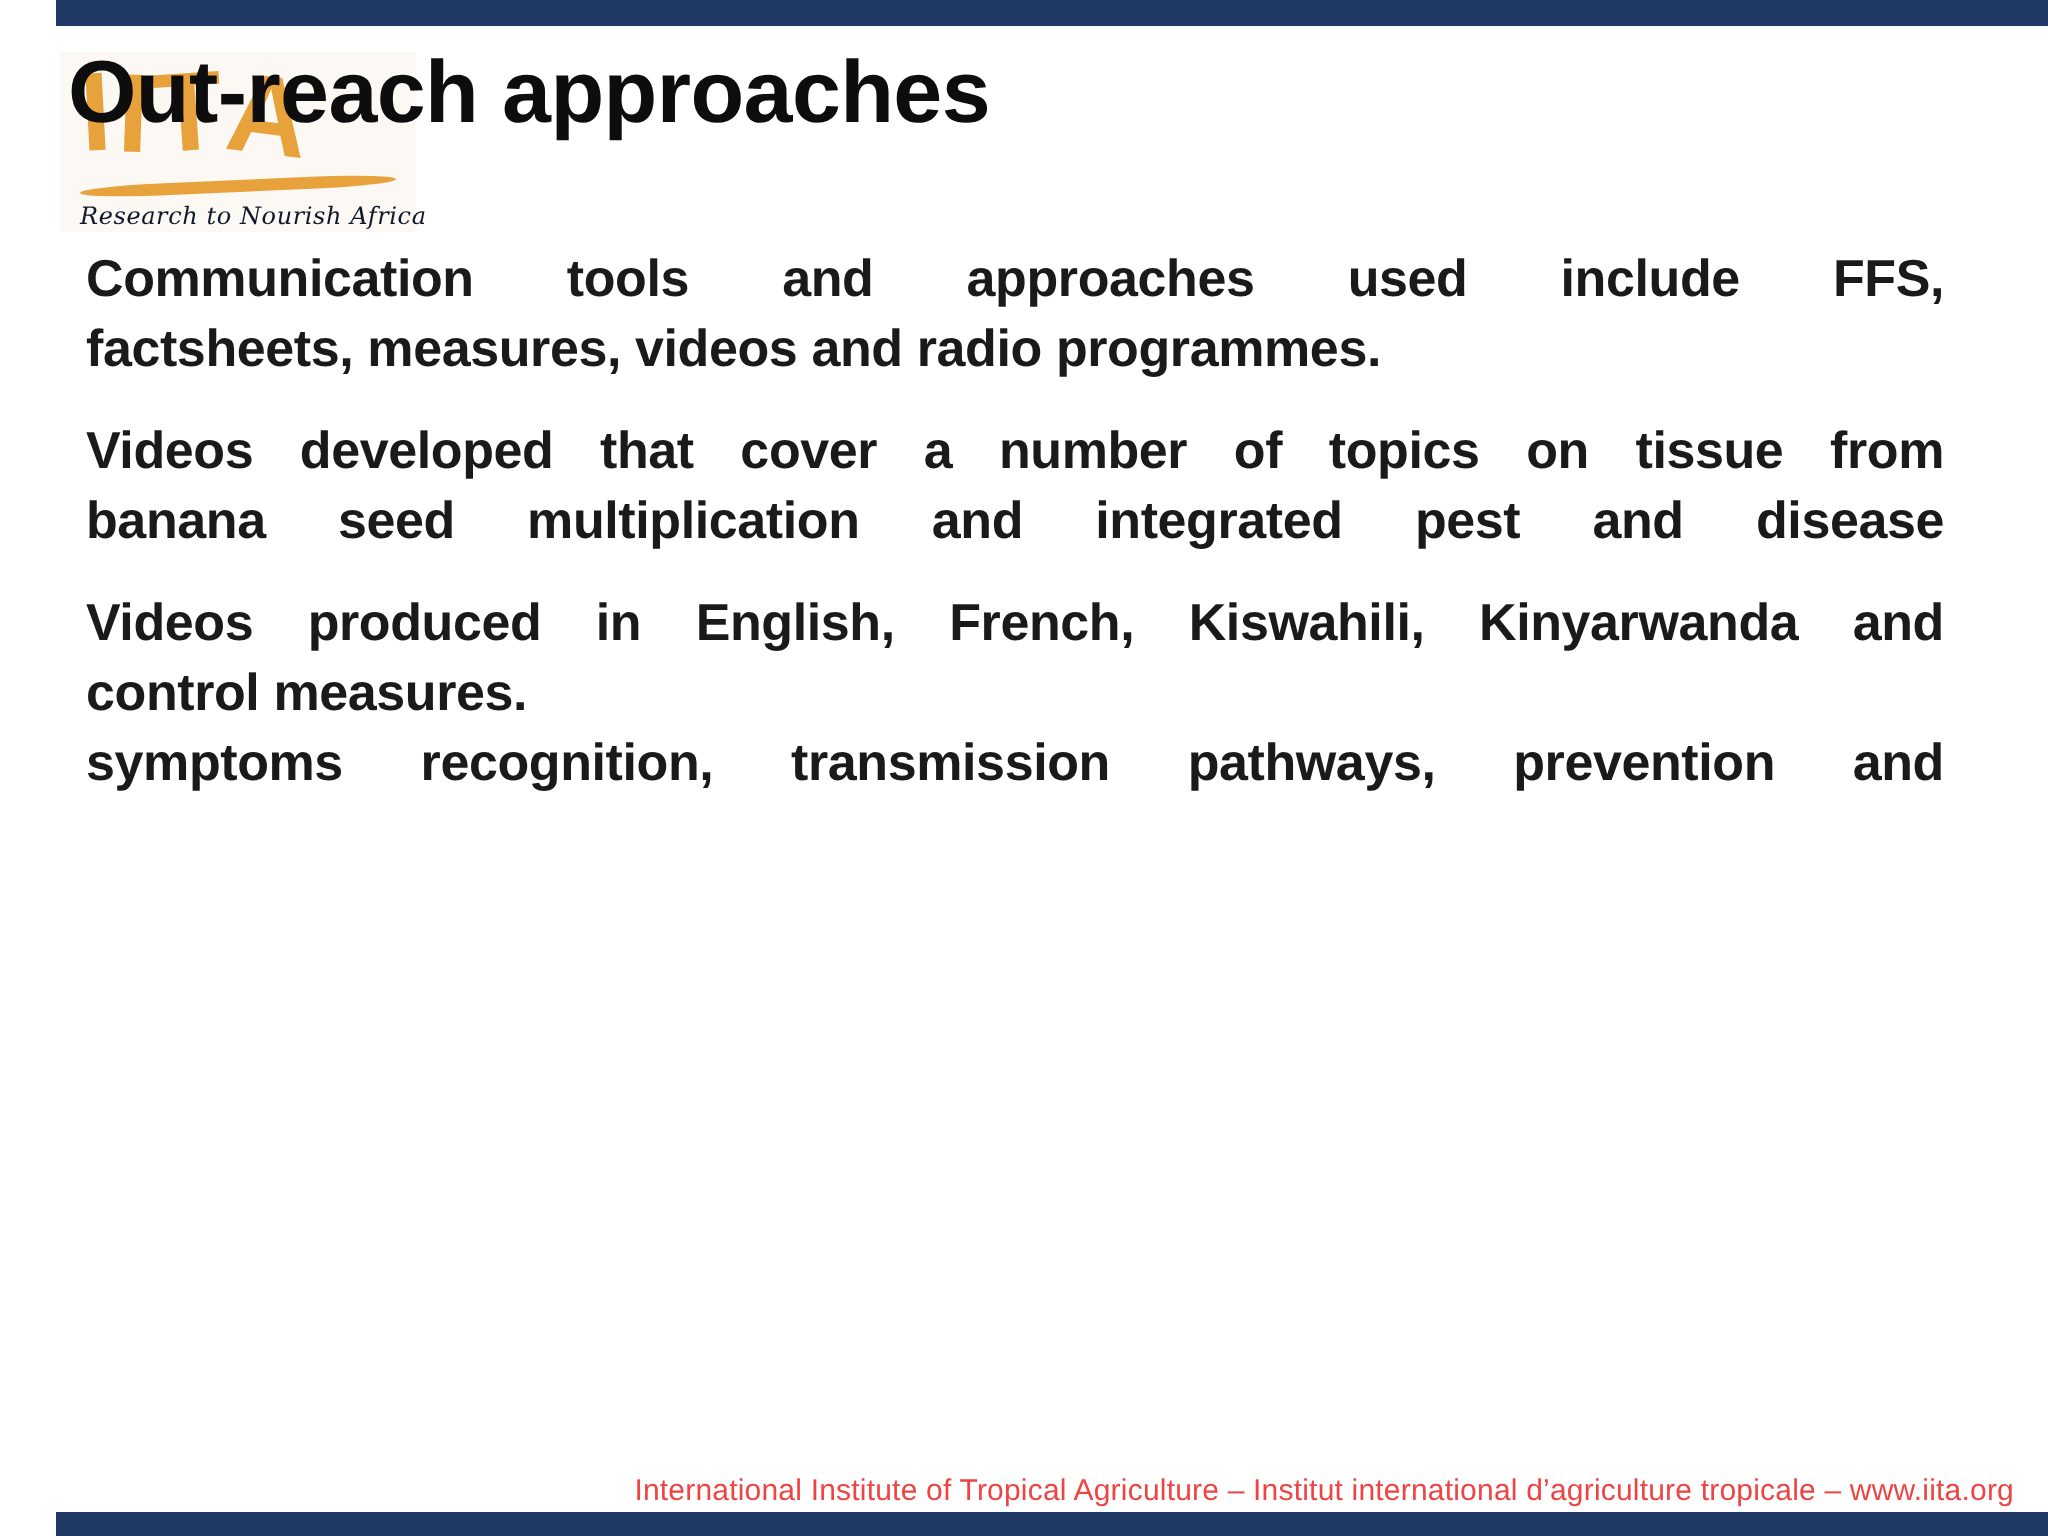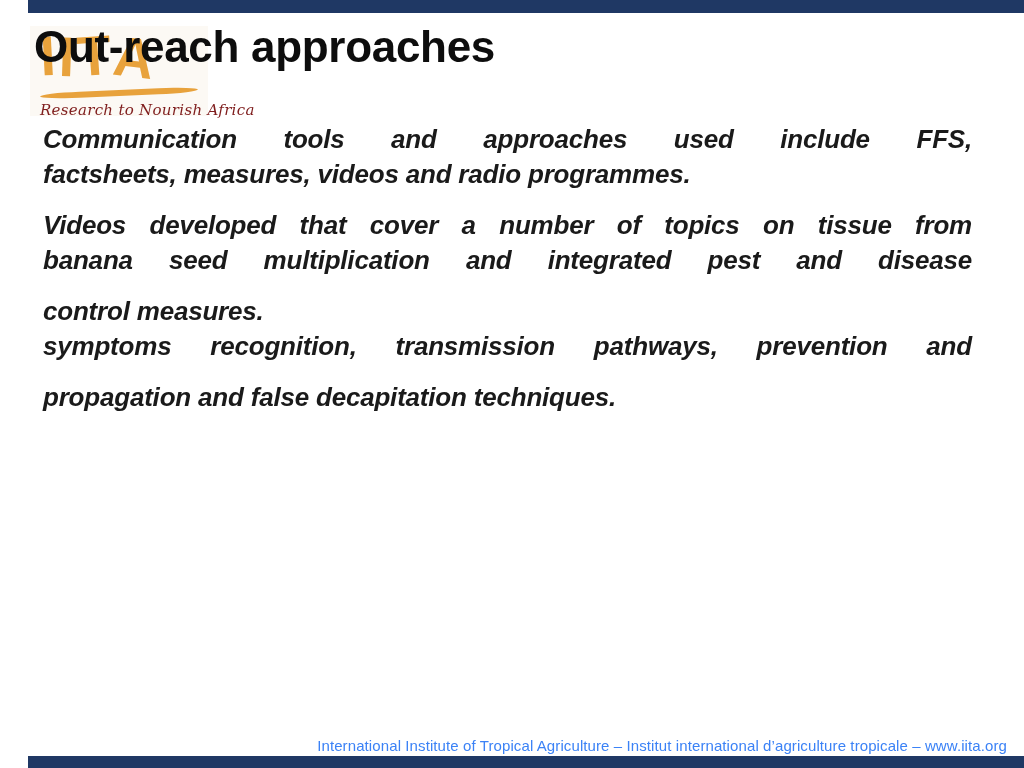--- a/index.html
+++ b/index.html
@@ -45,61 +45,60 @@
     width: 158px; height: 6px;
     background: #E8A23C;
     border-radius: 50% / 100%;
     transform: rotate(-2.5deg);
     margin-top: 6px;
   }
   .logo-tagline {
     margin-top: 5px;
     font-family: "DejaVu Serif", serif;
     font-style: italic;
-    font-size: 15px;
-    color: #7f1d1d;
+    font-size: 12px;
+    color: #0f172a;
     white-space: nowrap;
     letter-spacing: 0.3px;
     text-align: center;
   }
 
   
   .title {
     position: absolute; left: 34px; right: 0; top: 22px;
     margin: 0;
     text-align: left;
     font-size: 44px; font-weight: 700;
     color: #0d0d0d;
     letter-spacing: -0.3px;
   }
 
   
   .content {
     position: absolute; left: 43px; right: 52px; top: 122px;
     color: #1a1a1a;
-    font-style: italic;
   }
   .para {
     margin: 0 0 16px 0;
     font-size: 26px; font-weight: 700;
     line-height: 35px;
     letter-spacing: -0.2px;
   }
   .line {
     display: block;
     text-align: justify;
     text-align-last: justify;
   }
   .line.last { text-align-last: left; }
 
   
   .footer {
     position: absolute; right: 17px; bottom: 14px;
     font-size: 15px; font-weight: 400;
-    color: #3b82f6;
+    color: #ef4444;
     letter-spacing: 0.1px;
   }
 </style>
 </head>
 <body>
 
 <div class="top-bar"></div>
 
 <div class="logo">
   <div class="logo-letters">
@@ -117,25 +116,25 @@
 <main class="content">
   <p class="para">
     <span class="line">Communication tools and approaches used include FFS,</span>
     <span class="line last">factsheets, measures, videos and radio programmes.</span>
   </p>
   <p class="para">
     <span class="line">Videos developed that cover a number of topics on tissue from</span>
     <span class="line">banana seed multiplication and integrated pest and disease</span>
   </p>
   <p class="para">
+    <span class="line">Videos produced in English, French, Kiswahili, Kinyarwanda and</span>
     <span class="line last">control measures.</span>
     <span class="line">symptoms recognition, transmission pathways, prevention and</span>
   </p>
   <p class="para">
-    <span class="line last">propagation and false decapitation techniques.</span>
   </p>
 </main>
 
 <footer class="footer">
   <span>International Institute of Tropical Agriculture – Institut international d’agriculture tropicale – www.iita.org</span>
 </footer>
 
 <div class="bottom-bar"></div>
 
 </body></html>

